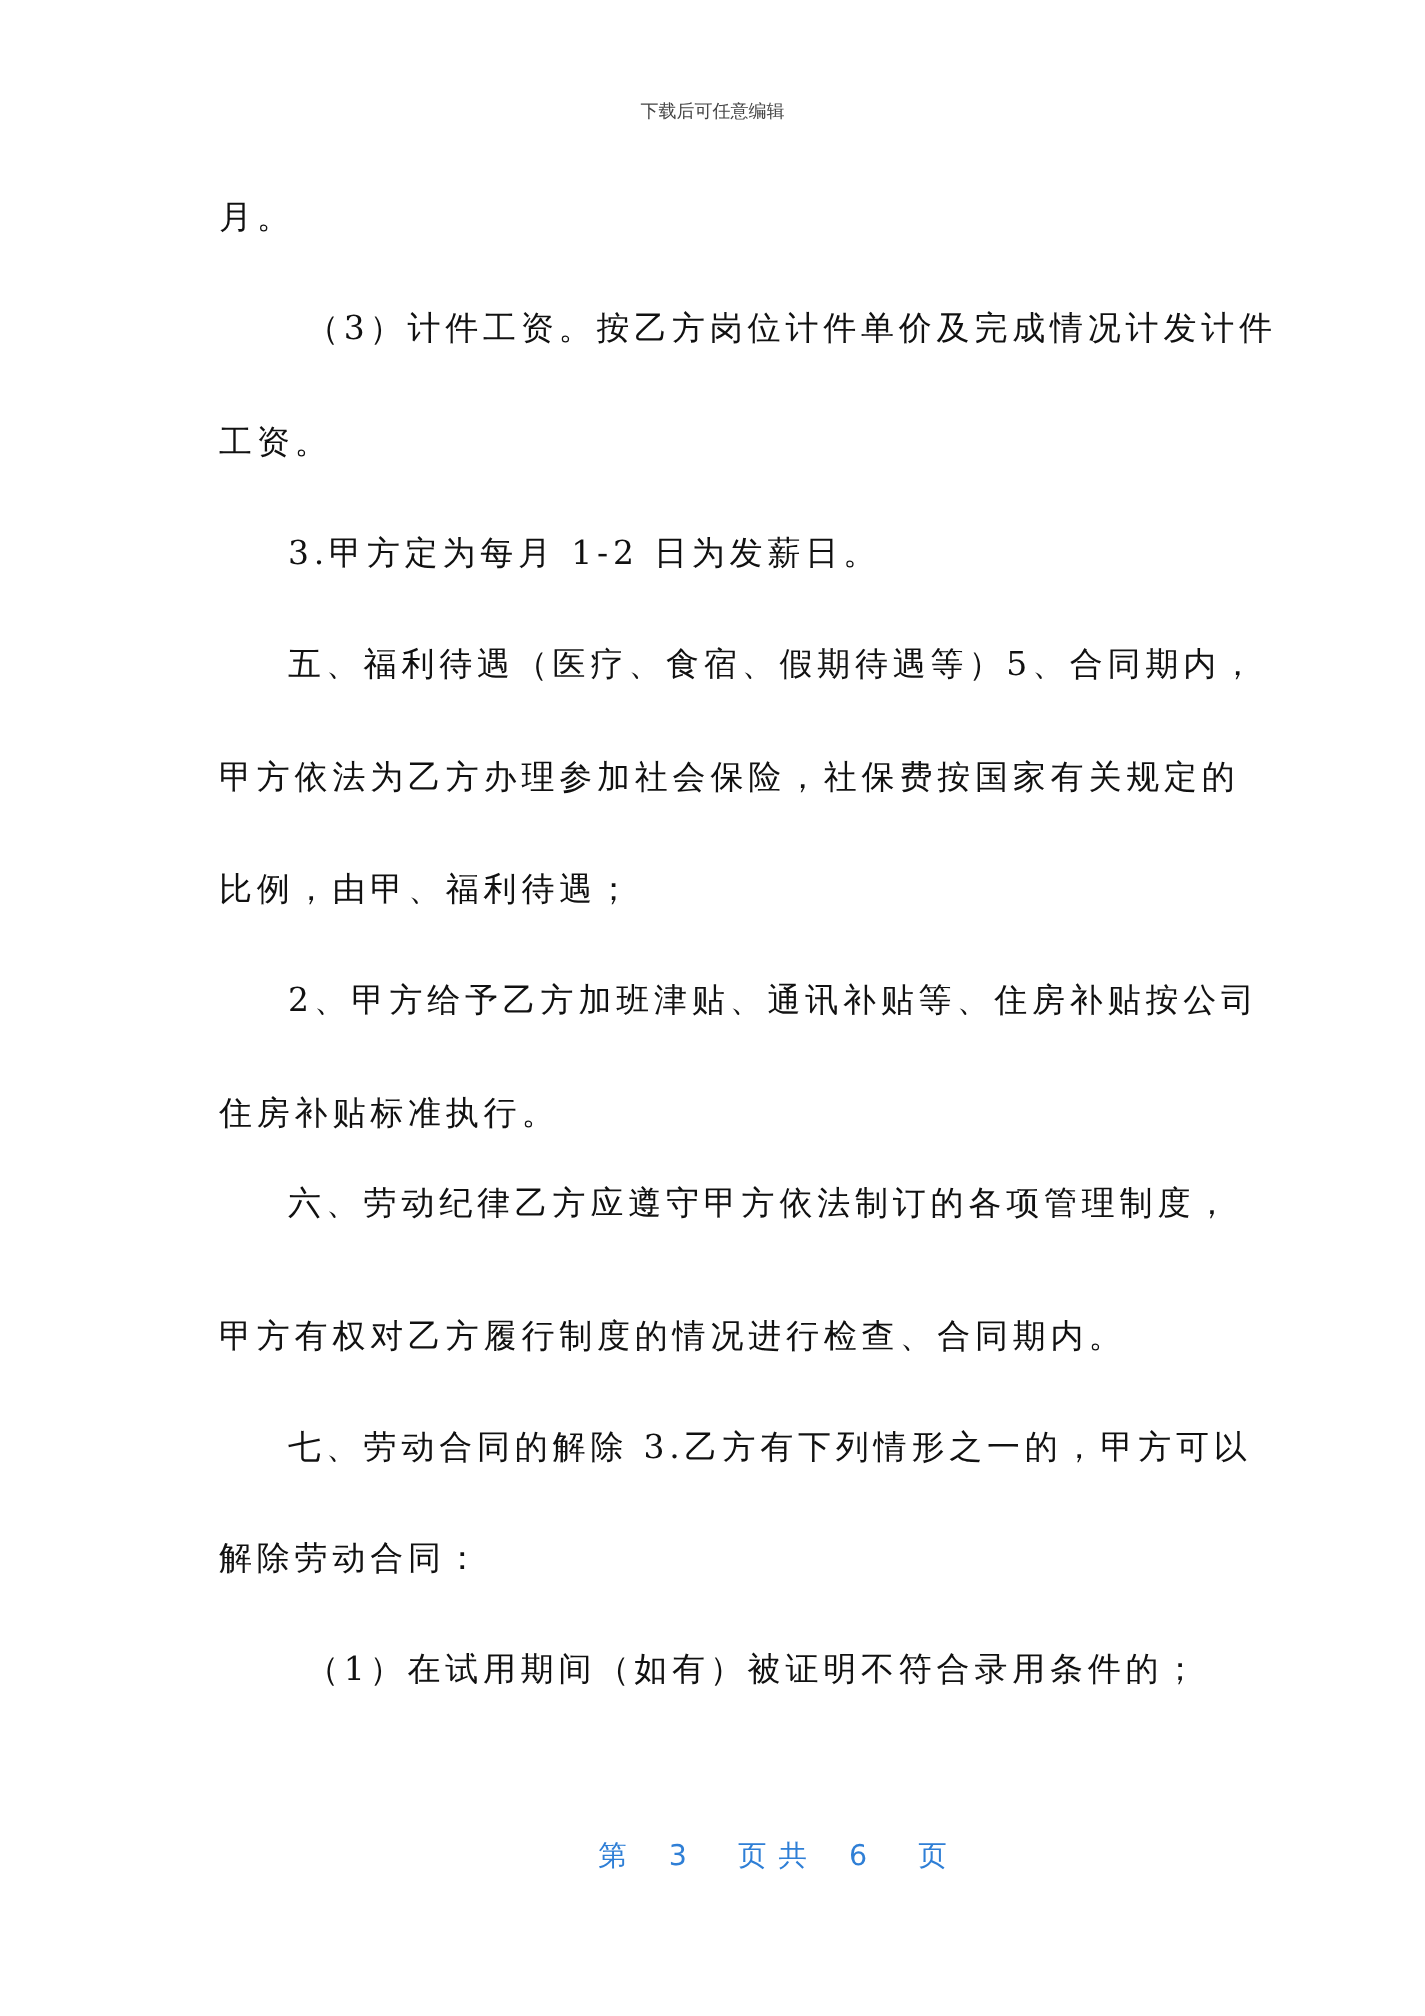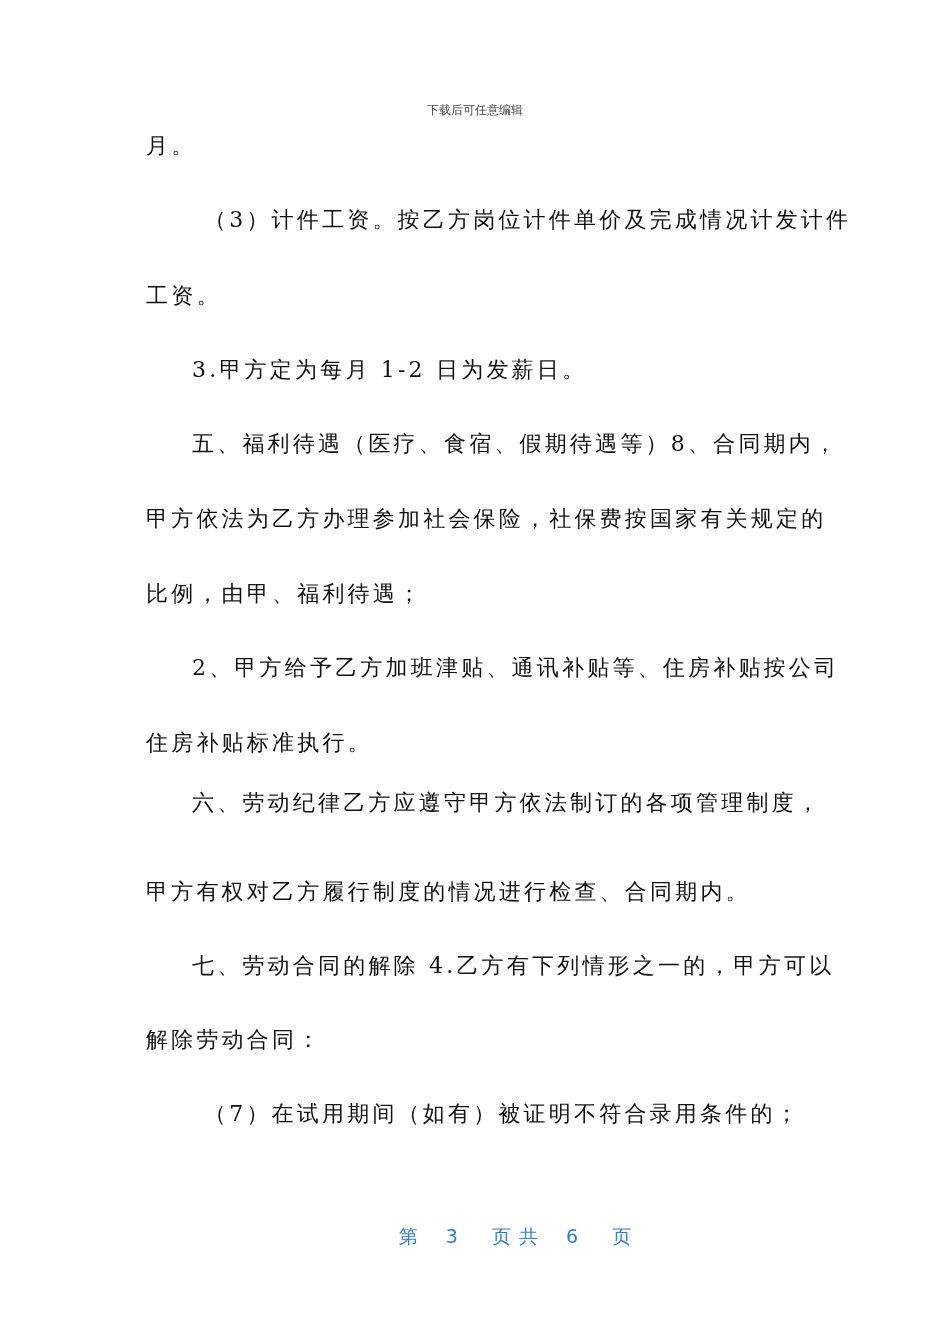--- a/index.html
+++ b/index.html
@@ -1,47 +1,47 @@
 <!DOCTYPE html>
 <html><head>
 <meta charset="utf-8">
 <style>
   html, body { margin: 0; padding: 0; background: #ffffff; }
   body { width: 950px; height: 1344px; position: relative; overflow: hidden;
          font-family: "DejaVu Serif", "Liberation Serif", serif; color: #111; }
   .header { position: absolute; top: 66px; left: 0; width: 950px; text-align: center;
-            font-family: "DejaVu Sans", sans-serif; font-size: 12px; color: #444; margin-top: 36px; }
+            font-family: "DejaVu Sans", sans-serif; font-size: 12px; color: #444; }
   .body-text { position: absolute; left: 146px; top: 128px; width: 660px; }
   .line { position: absolute; left: 0; white-space: nowrap; font-size: 22px;
           letter-spacing: 3.2px; line-height: 36px; }
   .footer { position: absolute; top: 1224px; left: 0; width: 950px; text-align: center;
             font-family: "DejaVu Sans", sans-serif; font-size: 19px; color: #2f7fd6;
             word-spacing: 0; margin-left: 40px; }
   .footer span { display: inline-block; }
 </style>
 </head>
 <body>
 
 <div class="header">下载后可任意编辑</div>
 
 <div class="body-text">
   <div class="line" style="top:0px">月。</div>
   <div class="line" style="top:74px;left:58px">（3）计件工资。按乙方岗位计件单价及完成情况计发计件</div>
   <div class="line" style="top:150px">工资。</div>
   <div class="line" style="top:224px;left:46px">3.甲方定为每月 1-2 日为发薪日。</div>
-  <div class="line" style="top:298px;left:46px">五、福利待遇（医疗、食宿、假期待遇等）8、合同期内，</div>
+  <div class="line" style="top:298px;left:46px">五、福利待遇（医疗、食宿、假期待遇等）5、合同期内，</div>
   <div class="line" style="top:373px">甲方依法为乙方办理参加社会保险，社保费按国家有关规定的</div>
   <div class="line" style="top:448px">比例，由甲、福利待遇；</div>
   <div class="line" style="top:522px;left:46px">2、甲方给予乙方加班津贴、通讯补贴等、住房补贴按公司</div>
   <div class="line" style="top:597px">住房补贴标准执行。</div>
   <div class="line" style="top:657px;left:46px">六、劳动纪律乙方应遵守甲方依法制订的各项管理制度，</div>
   <div class="line" style="top:746px">甲方有权对乙方履行制度的情况进行检查、合同期内。</div>
-  <div class="line" style="top:820px;left:46px">七、劳动合同的解除 4.乙方有下列情形之一的，甲方可以</div>
+  <div class="line" style="top:820px;left:46px">七、劳动合同的解除 3.乙方有下列情形之一的，甲方可以</div>
   <div class="line" style="top:894px">解除劳动合同：</div>
-  <div class="line" style="top:968px;left:58px">（7）在试用期间（如有）被证明不符合录用条件的；</div>
+  <div class="line" style="top:968px;left:58px">（1）在试用期间（如有）被证明不符合录用条件的；</div>
 </div>
 
 <div class="footer">
   <span>第</span>
   <span style="margin-left:22px">3</span>
   <span style="margin-left:28px;letter-spacing:8px">页共</span>
   <span style="margin-left:14px">6</span>
   <span style="margin-left:28px">页</span>
 </div>
 

